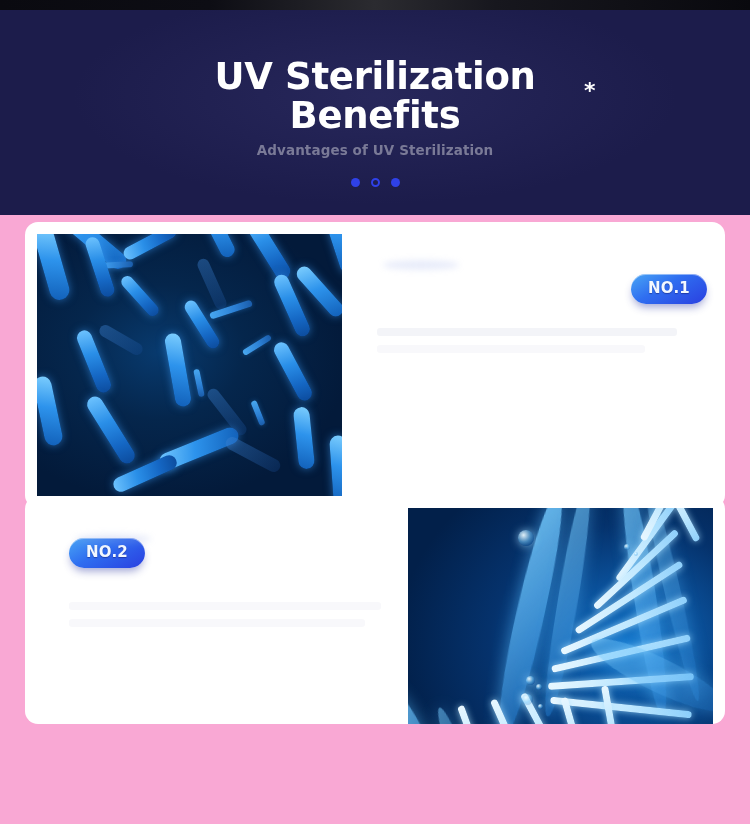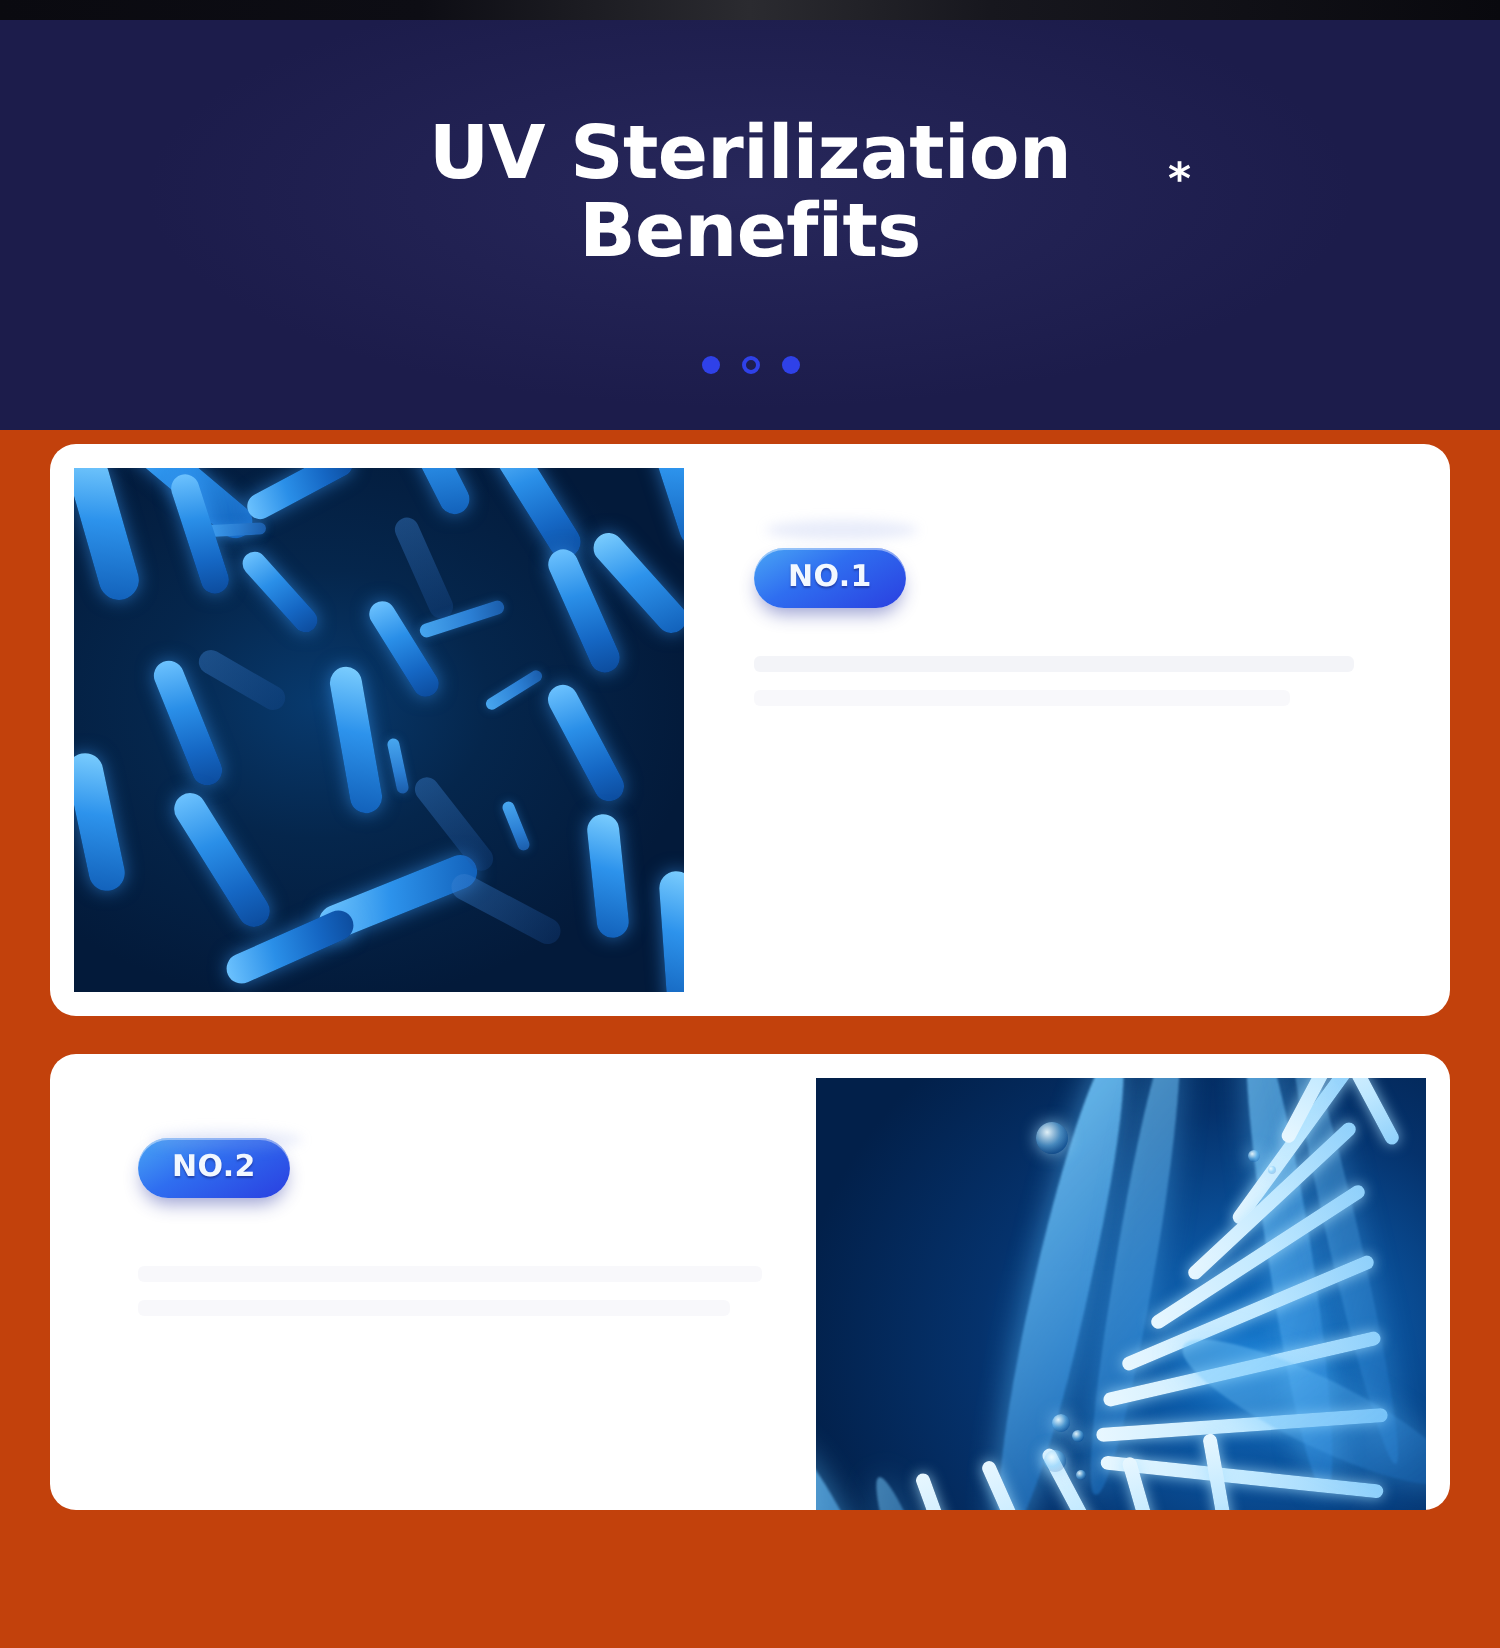--- a/index.html
+++ b/index.html
@@ -7,21 +7,21 @@
   html, body {
     width:750px; height:824px;
     background:#1c1c4b;
     font-family:"DejaVu Sans", sans-serif;
     overflow:hidden;
   }
 
   .page {
     position:relative;
     width:750px; height:824px;
-    background:#c2410c;
+    background:#f9a8d4;
     overflow:hidden;
   }
 
   
   .top-strip {
     position:absolute; top:0; left:0;
     width:750px; height:10px;
     background:linear-gradient(90deg,#0a0a10 0%,#0d0d14 28%,#2b2b30 50%,#17171e 66%,#09090e 100%);
   }
 
@@ -70,21 +70,21 @@
 
   
   .card {
     position:absolute;
     left:25px; width:700px;
     background:#ffffff;
     border-radius:13px;
     overflow:hidden;
   }
   .card-1 { top:222px;  height:286px; }
-  .card-2 { top:527px;  height:228px; }
+  .card-2 { top:496px;  height:228px; }
 
   .card-inner {
     position:relative; width:100%; height:100%;
   }
 
   
   .media {
     position:absolute;
     width:305px; height:262px;
     overflow:hidden;
@@ -205,20 +205,21 @@
 <div class="page">
 
   <div class="top-strip"></div>
 
   <div class="hero">
 
     <div class="hero-title">UV Sterilization Benefits</div>
 
     <div class="hero-star">*</div>
 
+    <div class="hero-subtitle">Advantages of UV Sterilization</div>
 
     <div class="dots">
       <span class="dot filled"></span>
       <span class="dot hollow"></span>
       <span class="dot filled"></span>
     </div>
   </div>
 
   <div class="card card-1">
     <div class="card-inner">
@@ -251,21 +252,21 @@
         <div class="rod curve" style="top:206px;left:120px;width:84px;height:17px;transform:rotate(-22deg);"></div>
         <div class="rod" style="top:232px;left:74px;width:68px;height:15px;transform:rotate(-24deg);"></div>
         <div class="rod curve" style="top:228px;left:268px;width:70px;height:17px;transform:rotate(86deg);"></div>
         <div class="rod ghost" style="top:44px;left:148px;width:54px;height:12px;transform:rotate(66deg);"></div>
         <div class="rod ghost" style="top:100px;left:60px;width:48px;height:12px;transform:rotate(30deg);"></div>
         <div class="rod ghost" style="top:172px;left:162px;width:56px;height:12px;transform:rotate(52deg);"></div>
         <div class="rod ghost" style="top:214px;left:186px;width:60px;height:13px;transform:rotate(28deg);"></div>
       </div>
 
       <div class="content content-right">
-        <div class="badge-wrap" style="padding-top:40px;">
+        <div class="badge-wrap" style="padding-top:40px;text-align:right;">
           <span class="badge">NO.1</span>
         </div>
 
         <div class="ghostlines" style="margin-top:24px;">
           <div class="ghostline" style="width:300px;"></div>
           <div class="ghostline faint" style="width:268px;"></div>
         </div>
 
       </div>
 

